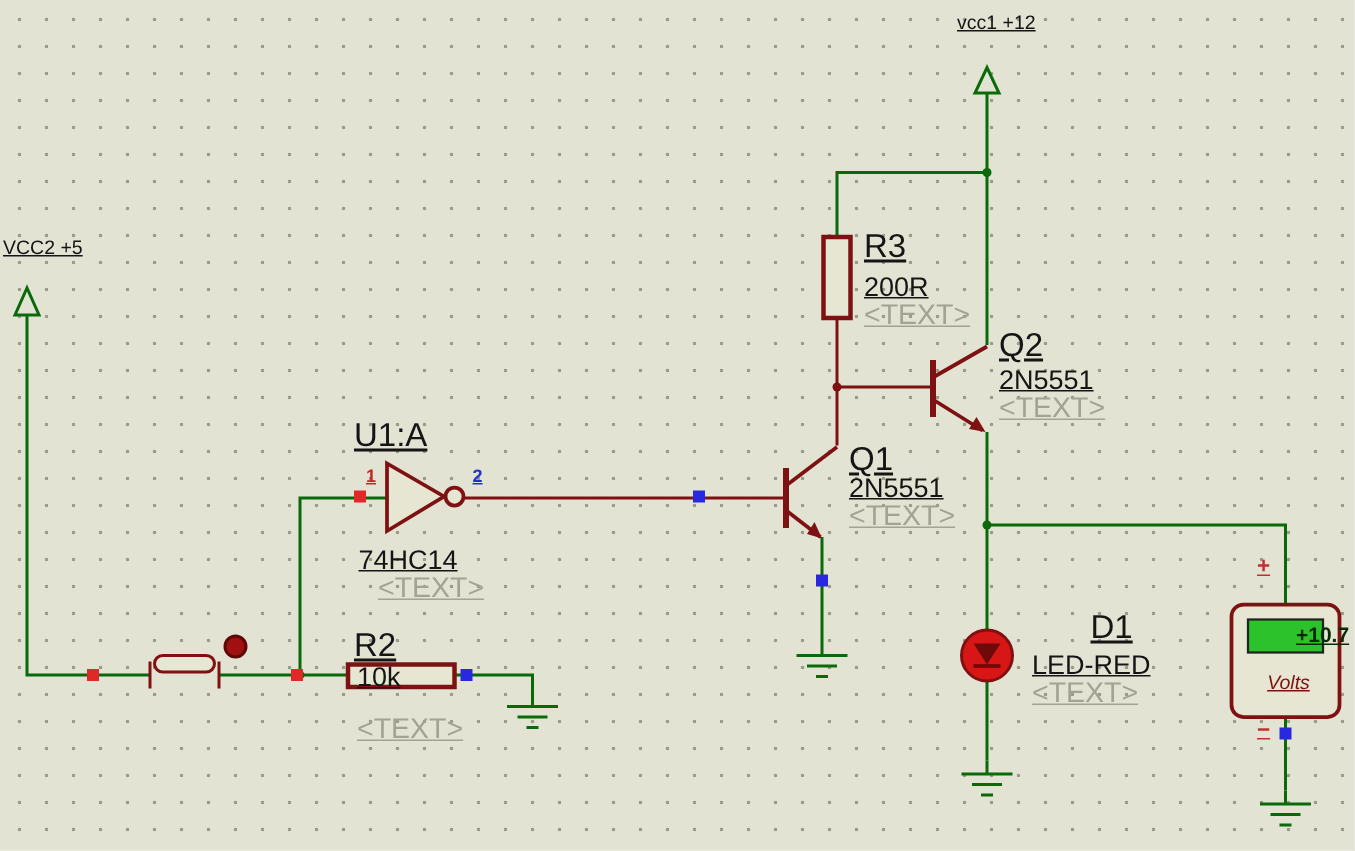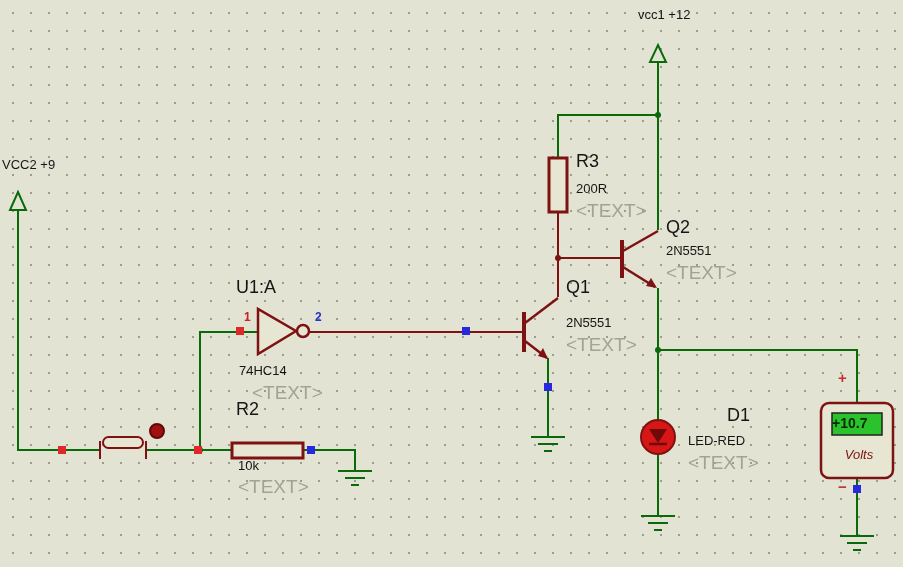--- a/index.html
+++ b/index.html
@@ -5,23 +5,23 @@
   * { margin:0; padding:0; box-sizing:border-box; }
   html,body { width:903px; height:567px; font-family:"Liberation Sans",sans-serif; }
   .canvas {
     position:relative; width:903px; height:567px; overflow:hidden;
     background-color:#e3e3d4;
     background-image: radial-gradient(circle, #9c9c8c 1px, transparent 1.4px);
     background-size:18px 18px;
     background-position:4px 4px;
   }
   svg.wiring { position:absolute; left:0; top:0; }
-  .lbl { position:absolute; color:#151515; white-space:nowrap; line-height:1.1; }
-  .ref { font-size:18px; }
-  .val { font-size:13px; }
+  .lbl { position:absolute; color:#151515; white-space:nowrap; line-height:1.1;text-decoration:underline; }
+  .ref { font-size:22px; }
+  .val { font-size:18px; }
   .ann { font-size:19px; color:#a3a392; }
   .pin { font-size:12px; font-weight:bold; }
   .pin-high { color:#cc2222; }
   .pin-low  { color:#2233cc; }
   .meter-reading { font-size:14px; font-weight:bold; color:#062b06; text-align:center; }
   .volts { font-style:italic; color:#7e1212; font-size:13px; text-align:center; }
   .terminal { font-size:15px; font-weight:bold; color:#c03030; }
 </style>
 </head>
 <body>
@@ -124,47 +124,47 @@
       <rect x="58" y="446" width="8" height="8" fill="#e02828"></rect>
       <rect x="194" y="446" width="8" height="8" fill="#e02828"></rect>
       <rect x="236" y="327" width="8" height="8" fill="#e02828"></rect>
       <rect x="462" y="327" width="8" height="8" fill="#2828e0"></rect>
       <rect x="544" y="383" width="8" height="8" fill="#2828e0"></rect>
       <rect x="307" y="446" width="8" height="8" fill="#2828e0"></rect>
       <rect x="853" y="485" width="8" height="8" fill="#2828e0"></rect>
     </g>
   </svg>
 
-  <div class="lbl" style="left:2px;top:158px;font-size:13px">VCC2 +9</div>
+  <div class="lbl" style="left:2px;top:158px;font-size:13px">VCC2 +5</div>
   <div class="lbl" style="left:638px;top:8px;font-size:13px">vcc1 +12</div>
 
   <div class="lbl ref" style="left:236px;top:278px">U1:A</div>
   <div class="lbl val" style="left:239px;top:364px">74HC14</div>
   <div class="lbl ann" style="left:252px;top:383px">&lt;TEXT&gt;</div>
   <div class="lbl pin pin-high" style="left:244px;top:311px">1</div>
   <div class="lbl pin pin-low" style="left:315px;top:311px">2</div>
 
-  <div class="lbl ref" style="left:236px;top:400px">R2</div>
-  <div class="lbl val" style="left:238px;top:459px">10k</div>
+  <div class="lbl ref" style="left:236px;top:418px">R2</div>
+  <div class="lbl val" style="left:238px;top:442px">10k</div>
   <div class="lbl ann" style="left:238px;top:477px">&lt;TEXT&gt;</div>
 
   <div class="lbl ref" style="left:576px;top:152px">R3</div>
   <div class="lbl val" style="left:576px;top:182px">200R</div>
   <div class="lbl ann" style="left:576px;top:201px">&lt;TEXT&gt;</div>
 
-  <div class="lbl ref" style="left:566px;top:278px">Q1</div>
+  <div class="lbl ref" style="left:566px;top:294px">Q1</div>
   <div class="lbl val" style="left:566px;top:316px">2N5551</div>
   <div class="lbl ann" style="left:566px;top:335px">&lt;TEXT&gt;</div>
 
   <div class="lbl ref" style="left:666px;top:218px">Q2</div>
   <div class="lbl val" style="left:666px;top:244px">2N5551</div>
   <div class="lbl ann" style="left:666px;top:263px">&lt;TEXT&gt;</div>
 
   <div class="lbl ref" style="left:727px;top:406px">D1</div>
   <div class="lbl val" style="left:688px;top:434px">LED-RED</div>
   <div class="lbl ann" style="left:688px;top:453px">&lt;TEXT&gt;</div>
 
-  <div class="lbl meter-reading" style="left:832px;top:416px;width:30px">+10.7</div>
+  <div class="lbl meter-reading" style="left:864px;top:416px;width:30px">+10.7</div>
   <div class="lbl volts" style="left:821px;top:448px;width:76px">Volts</div>
   <div class="lbl terminal" style="left:838px;top:370px">+</div>
   <div class="lbl terminal" style="left:838px;top:479px">−</div>
 
 </div>
 
 </body></html>

